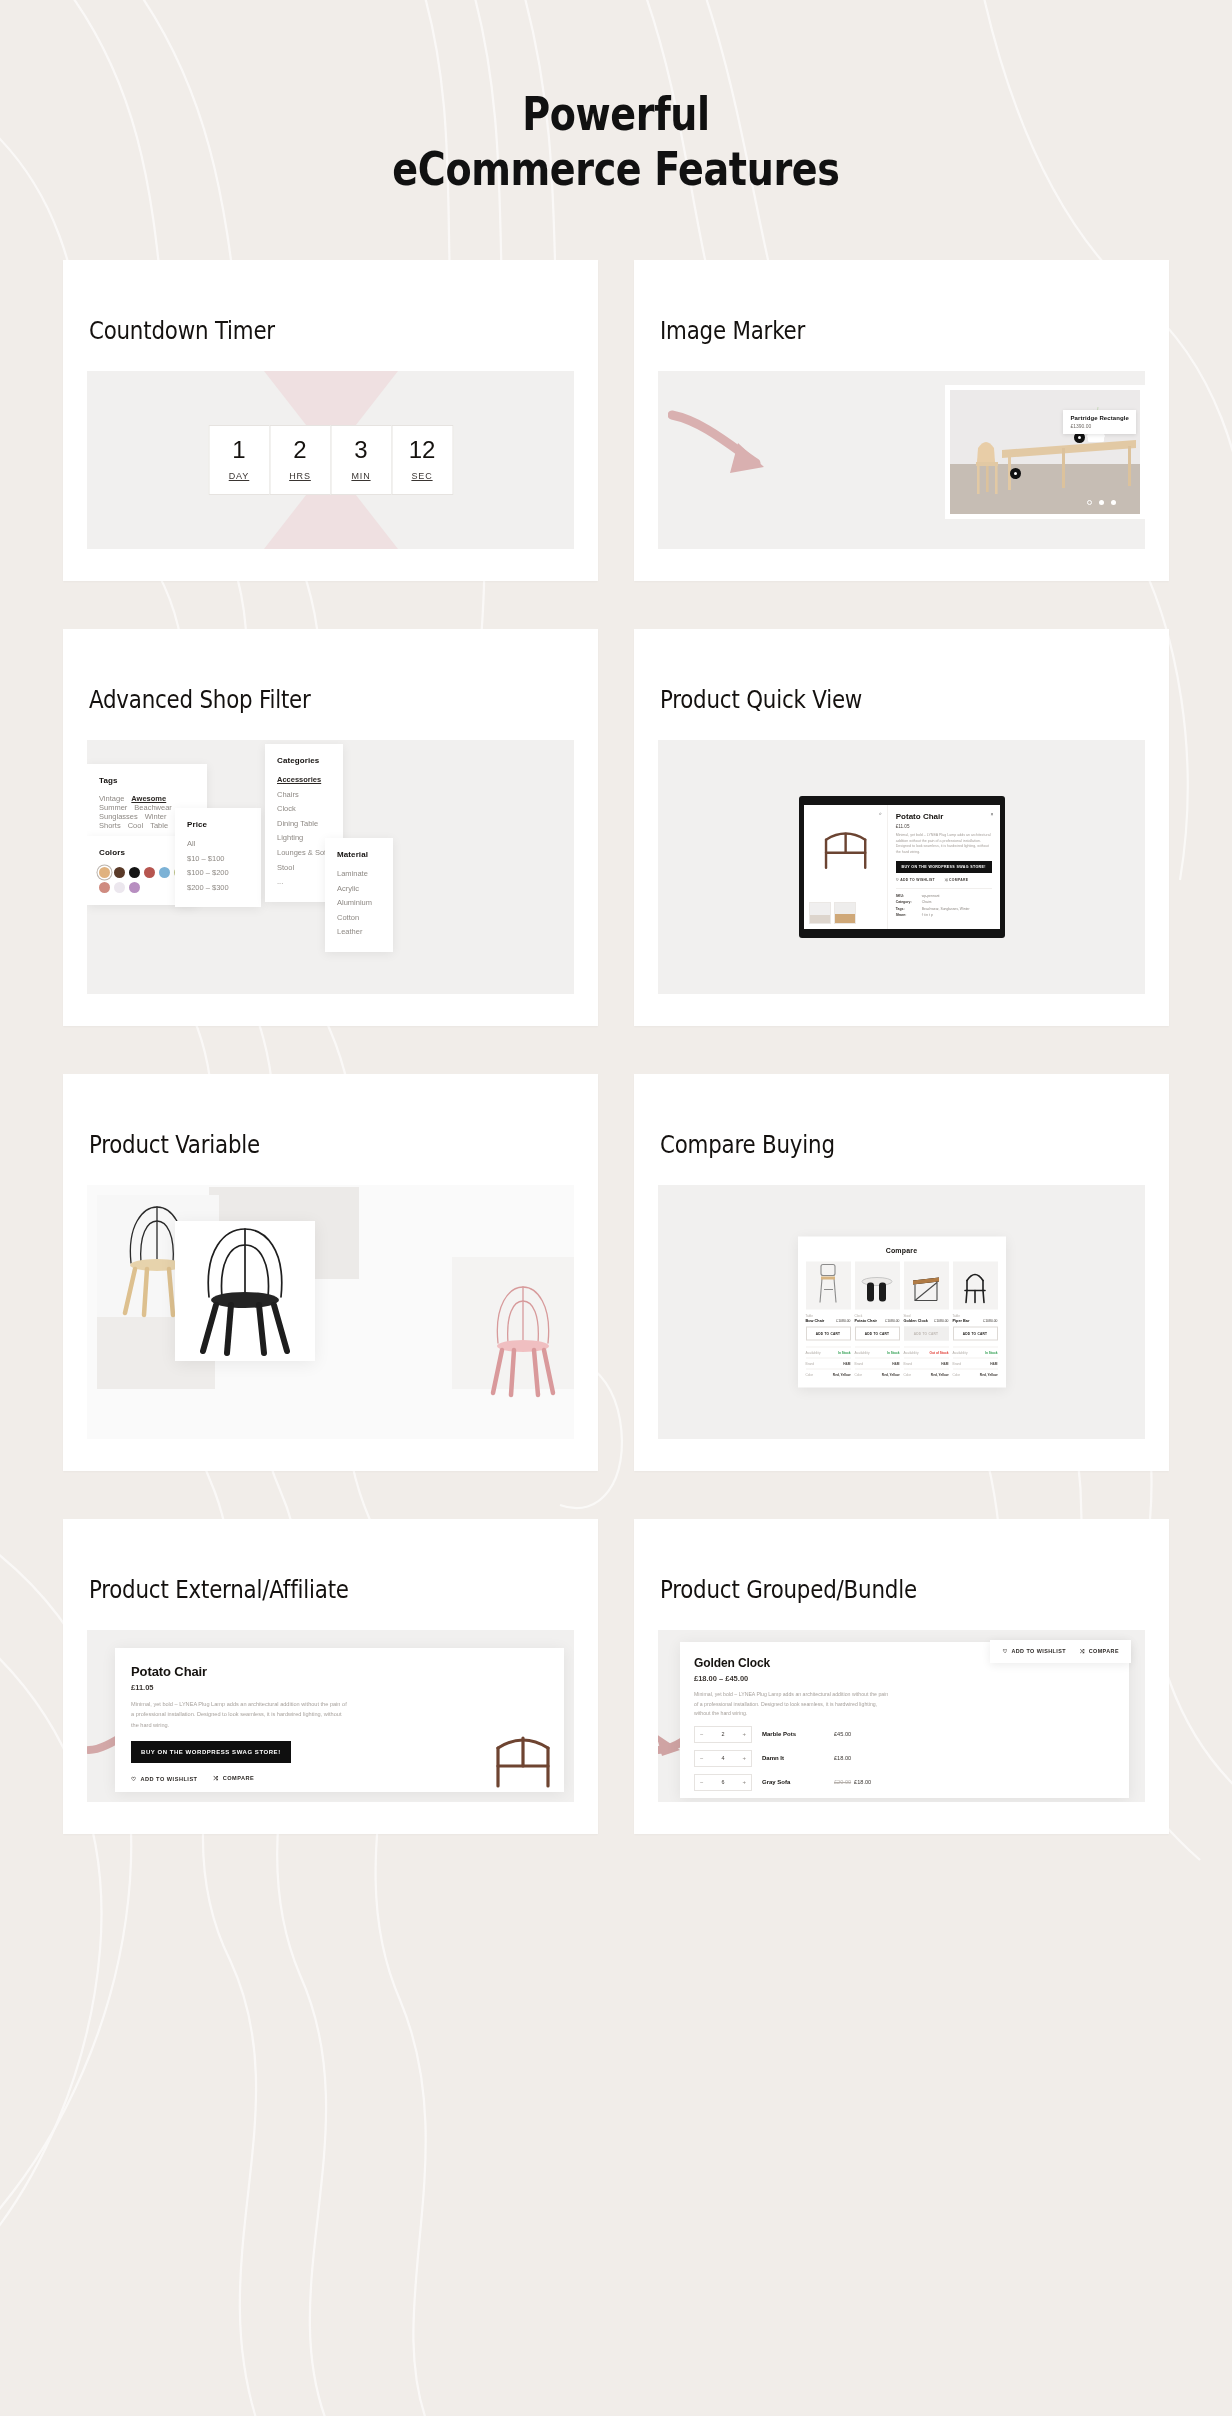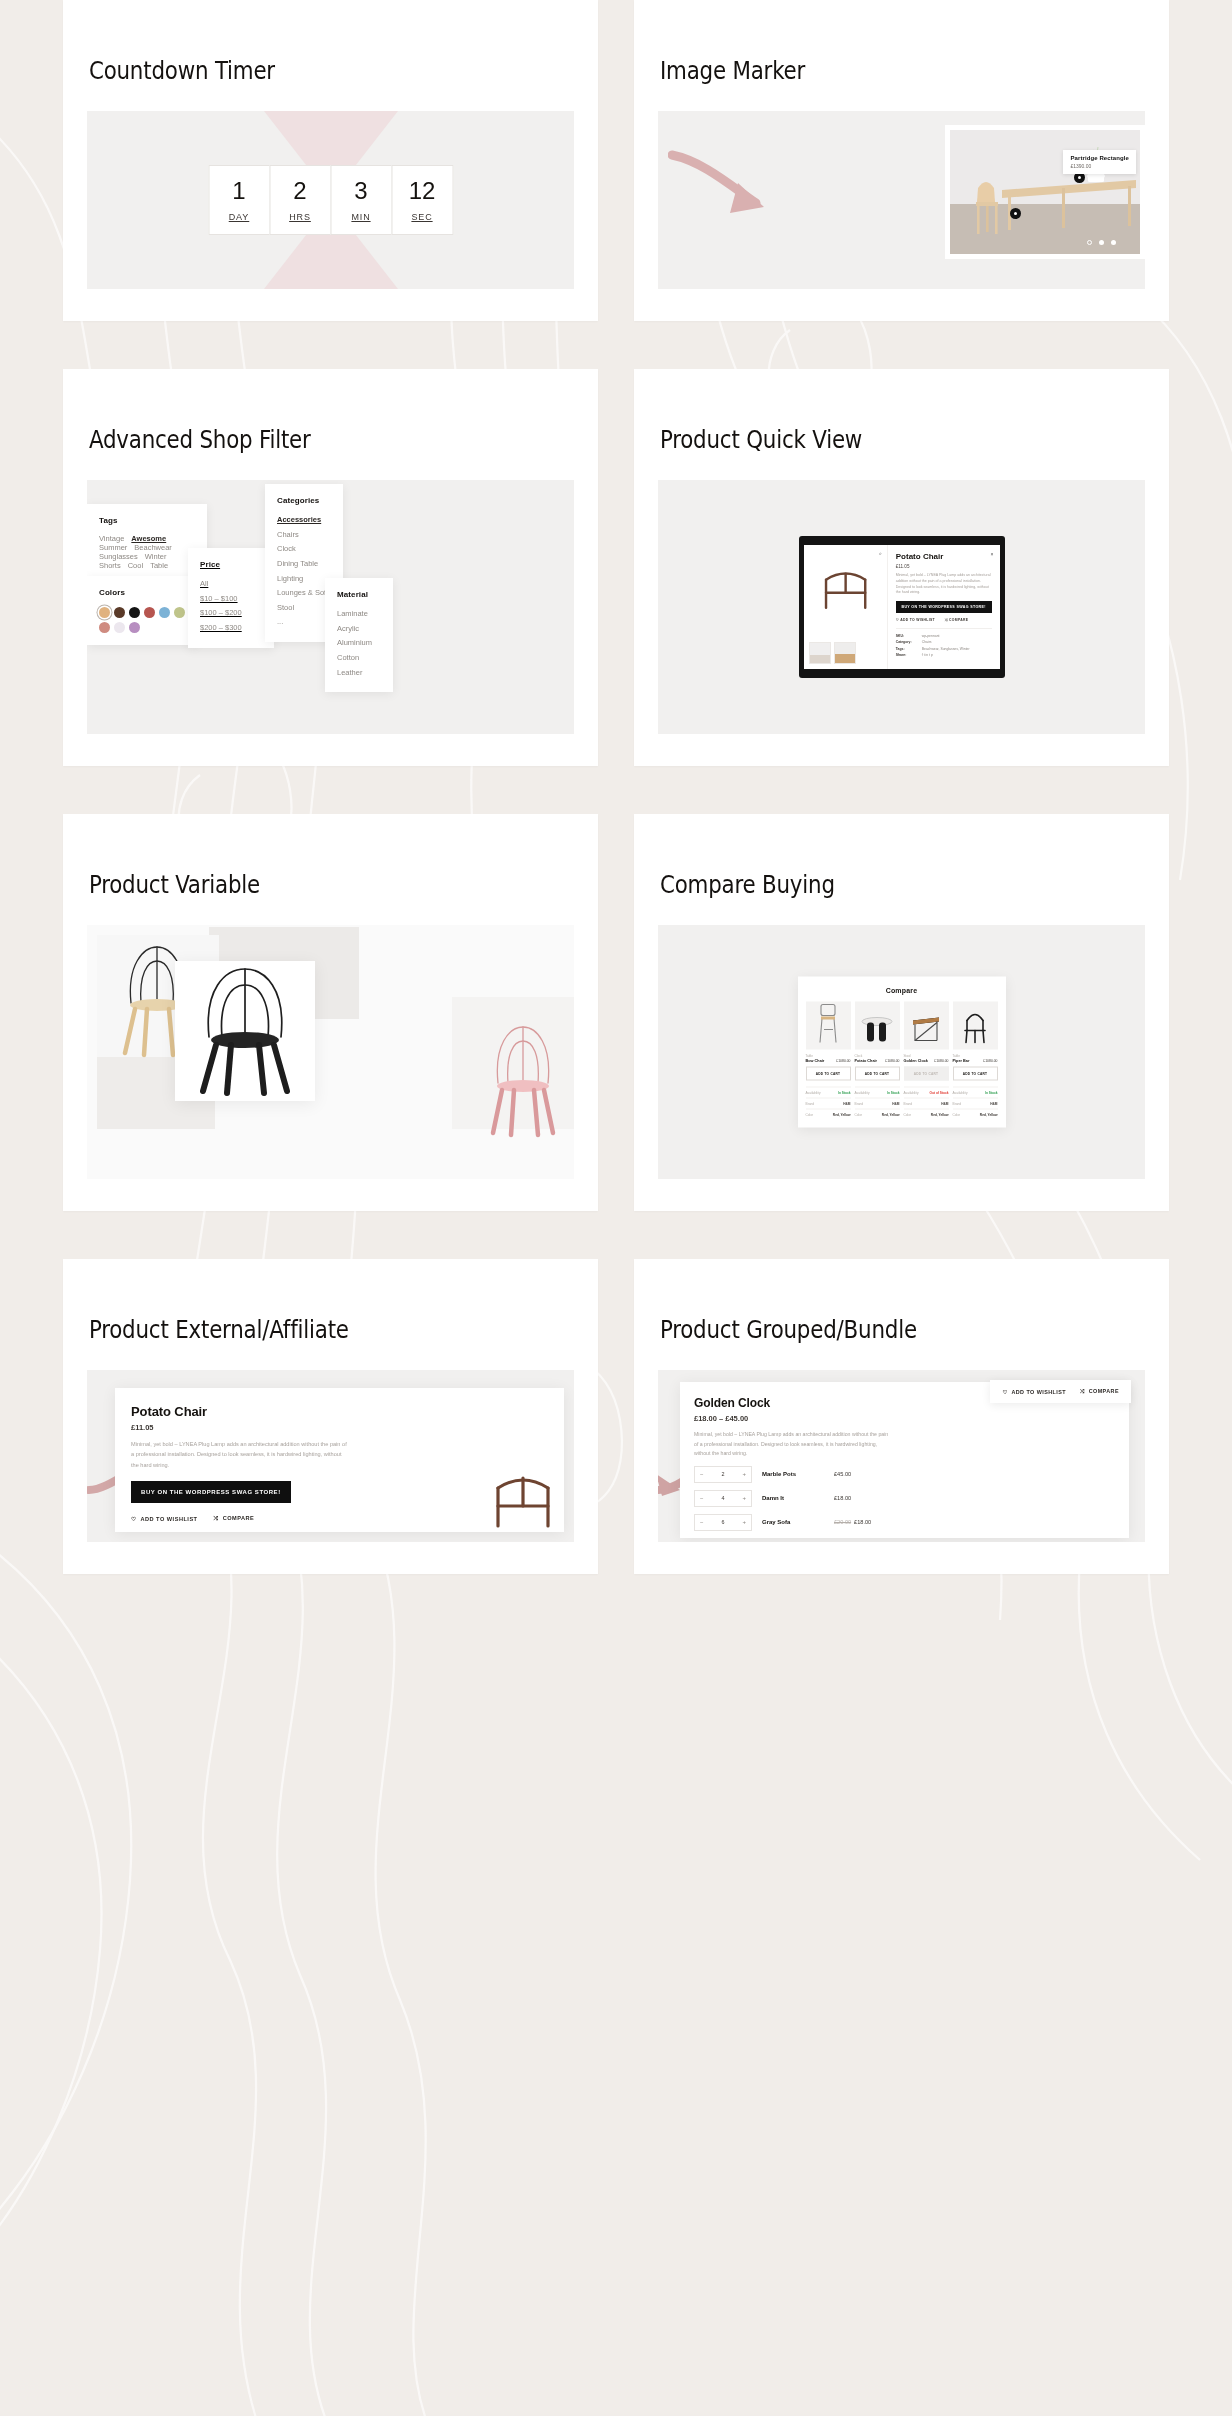--- a/index.html
+++ b/index.html
@@ -157,20 +157,26 @@
     <path d="M-20 1540 C 90 1620 140 1740 130 1880 C 120 2020 60 2140 -10 2220"></path>
     <path d="M-20 1640 C 70 1720 110 1830 100 1950 C 90 2070 40 2180 -20 2250"></path>
     <path d="M760 300 C 810 260 860 290 870 350 C 880 410 840 450 800 430 C 760 410 760 350 790 330"></path>
     <path d="M520 1380 C 560 1340 610 1360 620 1420 C 630 1480 600 1520 560 1505"></path>
     <path d="M170 740 C 230 700 280 730 290 790 C 300 850 260 890 215 875 C 175 860 165 800 200 775"></path>
   </g>
 </svg>
 
 <div class="page">
 
+  <div class="hero">
+    <h1>
+      <span>Powerful</span><br>
+      <span>eCommerce Features</span>
+    </h1>
+  </div>
 
   <div class="grid">
 
     <section class="card">
       <div class="card-title">Countdown Timer</div>
       <div class="stage">
         <svg class="hourglass" width="150" height="178" viewBox="0 0 150 178">
           <path d="M8 0 L142 0 L75 86 Z" fill="#efe0e1"></path>
           <path d="M75 92 L142 178 L8 178 Z" fill="#efe0e1"></path>
           <circle cx="75" cy="115" r="7" fill="#e5cdcf"></circle>
@@ -265,21 +271,21 @@
             <i class="sw" style="background:#5a3a28"></i>
             <i class="sw" style="background:#141414"></i>
             <i class="sw" style="background:#b6554f"></i>
             <i class="sw" style="background:#7cb2d6"></i>
             <i class="sw" style="background:#bfc48a"></i>
             <i class="sw" style="background:#cf8b80"></i>
             <i class="sw" style="background:#ece7ee"></i>
             <i class="sw" style="background:#b78ec0"></i>
           </div>
         </div>
-        <div class="panel" style="left:101px;top:68px;width:86px;padding:12px;text-decoration:underline;">
+        <div class="panel" style="left:88px;top:68px;width:86px;padding:12px;">
           <h4>Price</h4>
           <ul style="margin-top:8px">
             <li>All</li>
             <li>$10 – $100</li>
             <li>$100 – $200</li>
             <li>$200 – $300</li>
           </ul>
         </div>
         <div class="panel" style="left:178px;top:4px;width:78px;padding:12px;">
           <h4>Categories</h4>

